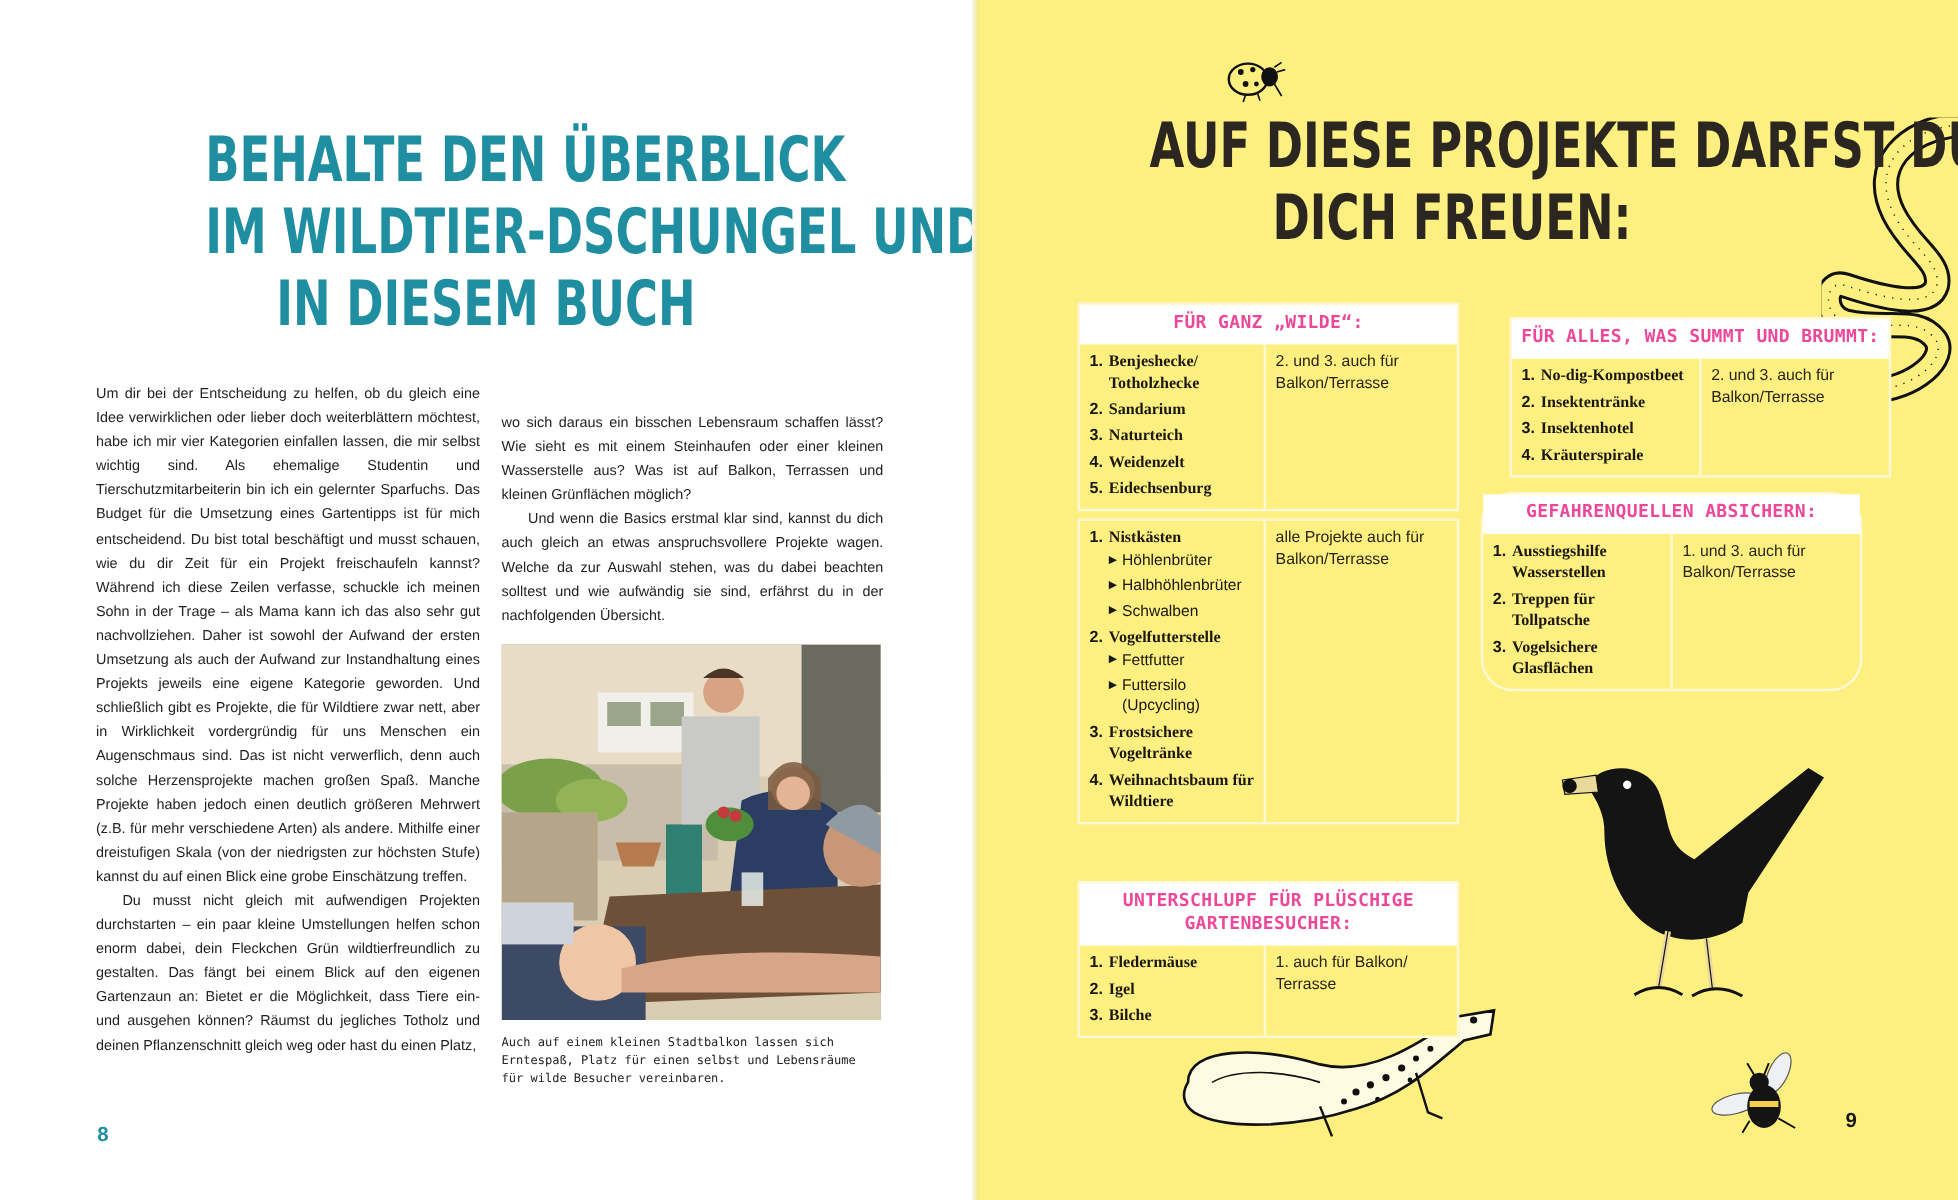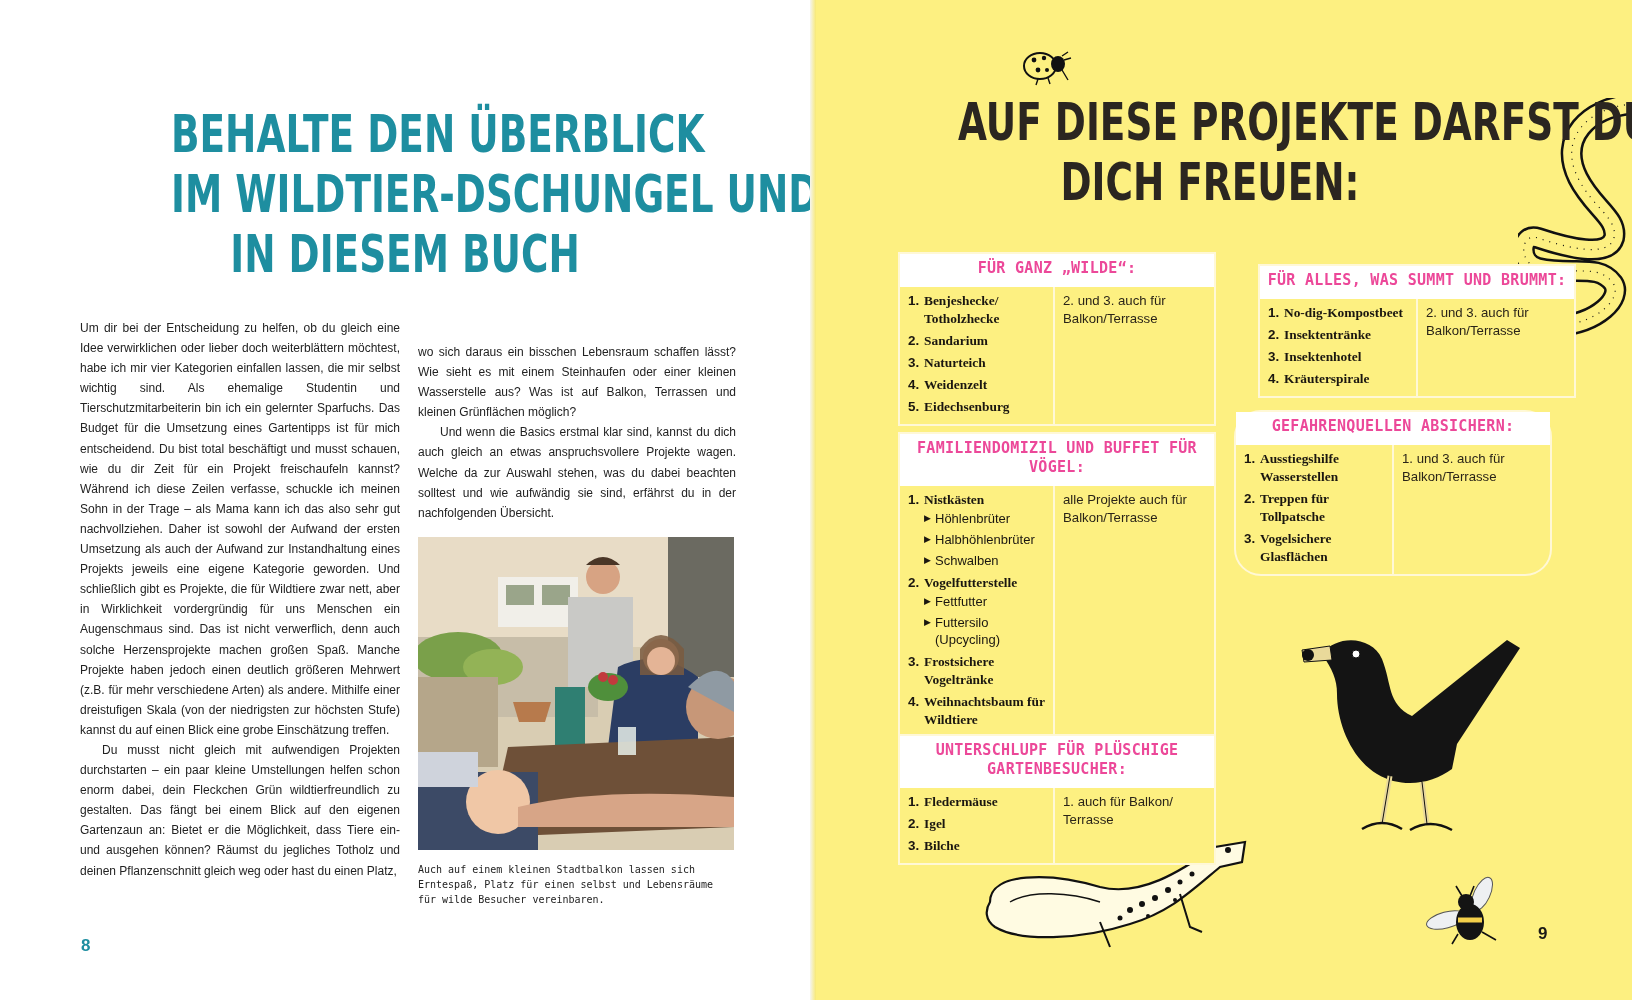--- a/index.html
+++ b/index.html
@@ -193,21 +193,20 @@
       <div class="item">
           <span class="n">5.</span>
           <span class="t">Eidechsenburg</span>
         </div>
     </div>
     <div class="box-note">2. und 3. auch für Balkon/Terrasse</div>
   </div>
 </div>
 
 <div class="box" style="left:898px;top:432px;width:314px;">
-  <div class="box-head">FAMILIENDOMIZIL UND BUFFET FÜR VÖGEL:</div>
   <div class="box-body">
     <div class="box-list">
       <div class="item">
           <span class="n">1.</span>
           <span class="t">Nistkästen</span>
         </div>
       <div class="subwrap">
         <div class="item sub">
             <span class="arr">▶</span>
             <span>Höhlenbrüter</span>

